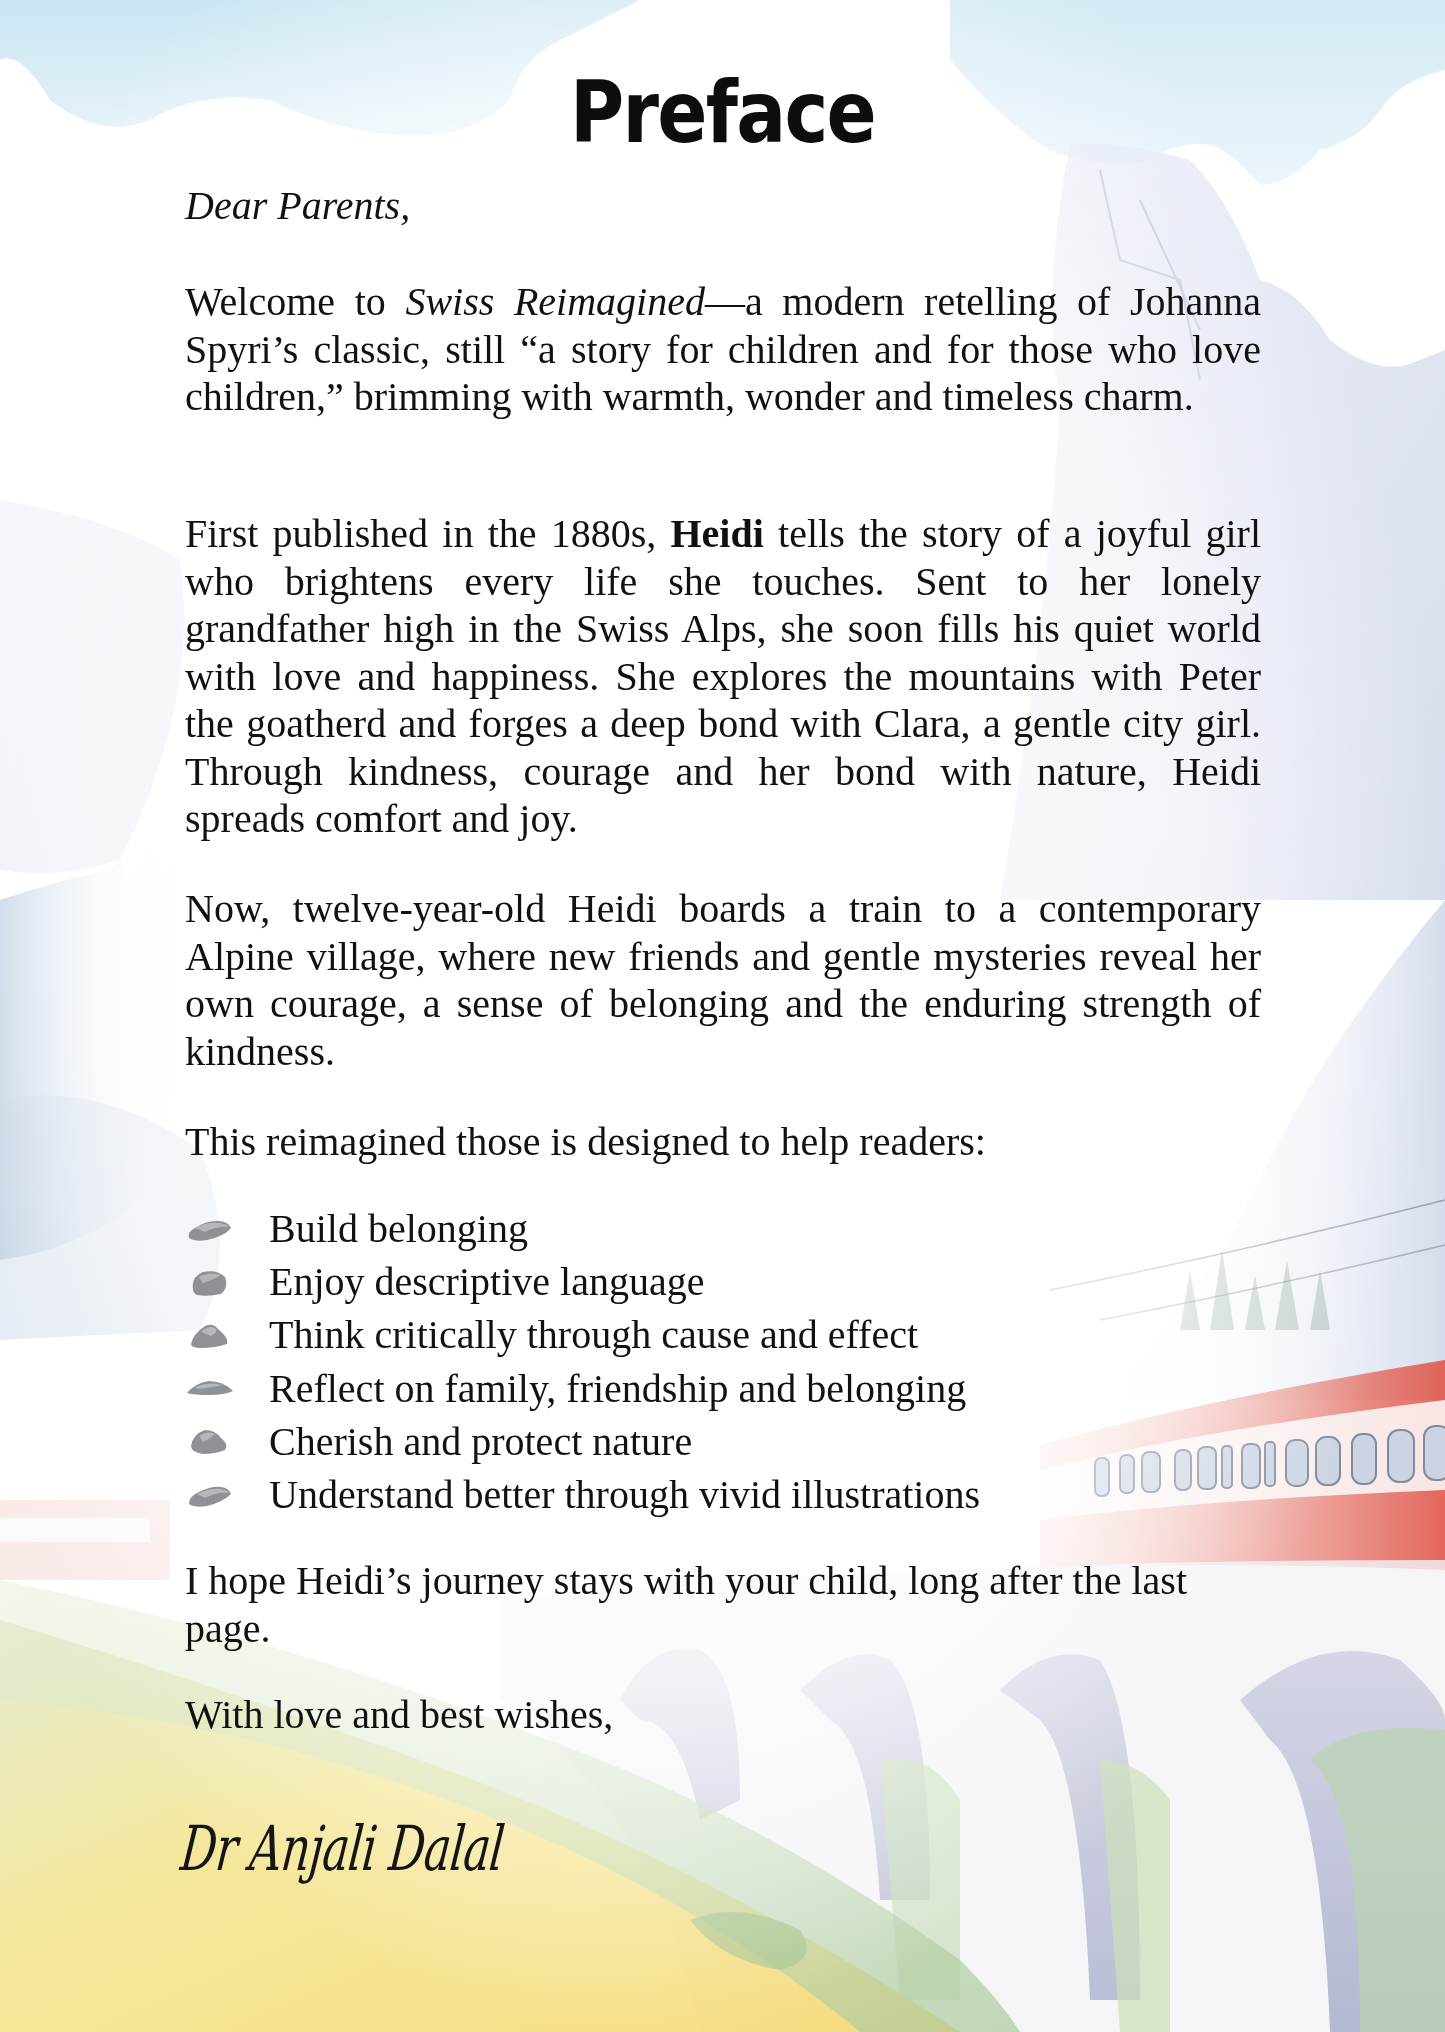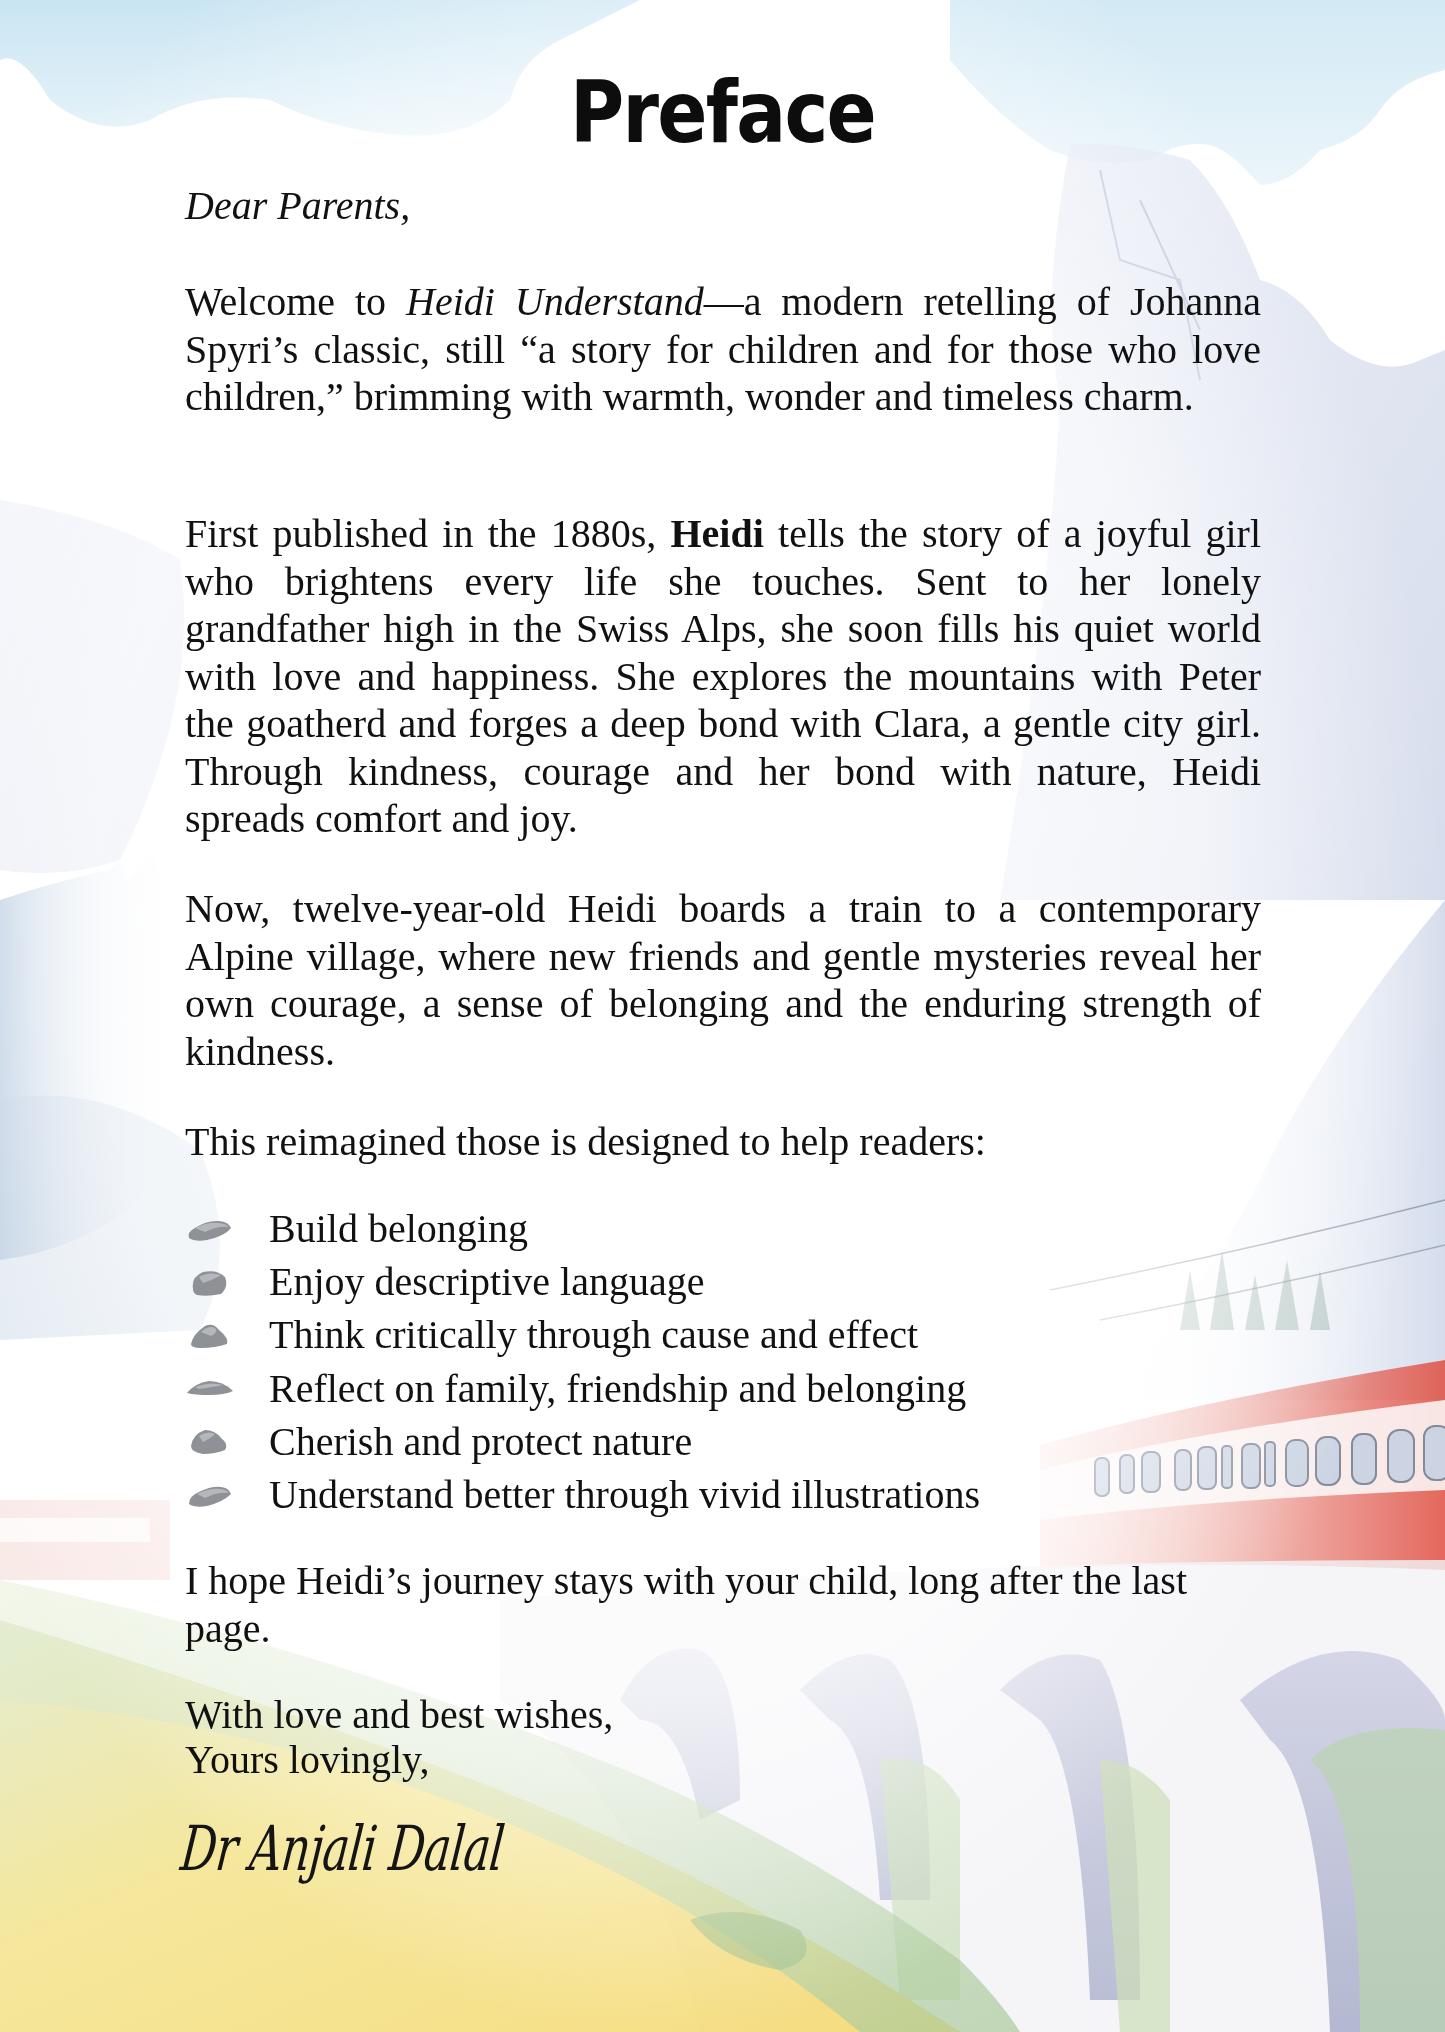--- a/index.html
+++ b/index.html
@@ -217,21 +217,21 @@
 
 <div class="page">
   <h1 class="title" style="margin:0;">Preface</h1>
 
   <div class="body-text greeting">
     <p>Dear Parents,</p>
   </div>
 
   <div class="body-text para1">
     <p>
-      <span>Welcome to </span><em>Heidi Understand</em><span>—a modern retelling of Johanna Spyri’s classic, still “a story for children and for those who love children,” brimming with warmth, wonder and timeless charm.</span>
+      <span>Welcome to </span><em>Swiss Reimagined</em><span>—a modern retelling of Johanna Spyri’s classic, still “a story for children and for those who love children,” brimming with warmth, wonder and timeless charm.</span>
     </p>
   </div>
 
   <div class="body-text para2">
     <p>
       <span>First published in the 1880s, </span><strong>Heidi</strong><span> tells the story of a joyful girl who brightens every life she touches. Sent to her lonely grandfather high in the Swiss Alps, she soon fills his quiet world with love and happiness. She explores the mountains with Peter the goatherd and forges a deep bond with Clara, a gentle city girl. Through kindness, courage and her bond with nature, Heidi spreads comfort and joy.</span>
     </p>
   </div>
 
   <div class="body-text para3">
@@ -286,17 +286,16 @@
       <span>Understand better through vivid illustrations</span>
     </li>
   </ul>
 
   <div class="body-text closing" style="width:1040px; text-align:left;">
     <p>I hope Heidi’s journey stays with your child, long after the last page.</p>
   </div>
 
   <div class="body-text signoff" style="text-align:left;">
     <p>With love and best wishes,</p>
-    <p>Yours lovingly,</p>
   </div>
 
   <div class="signature">Dr Anjali Dalal</div>
 </div>
 
 </body></html>

